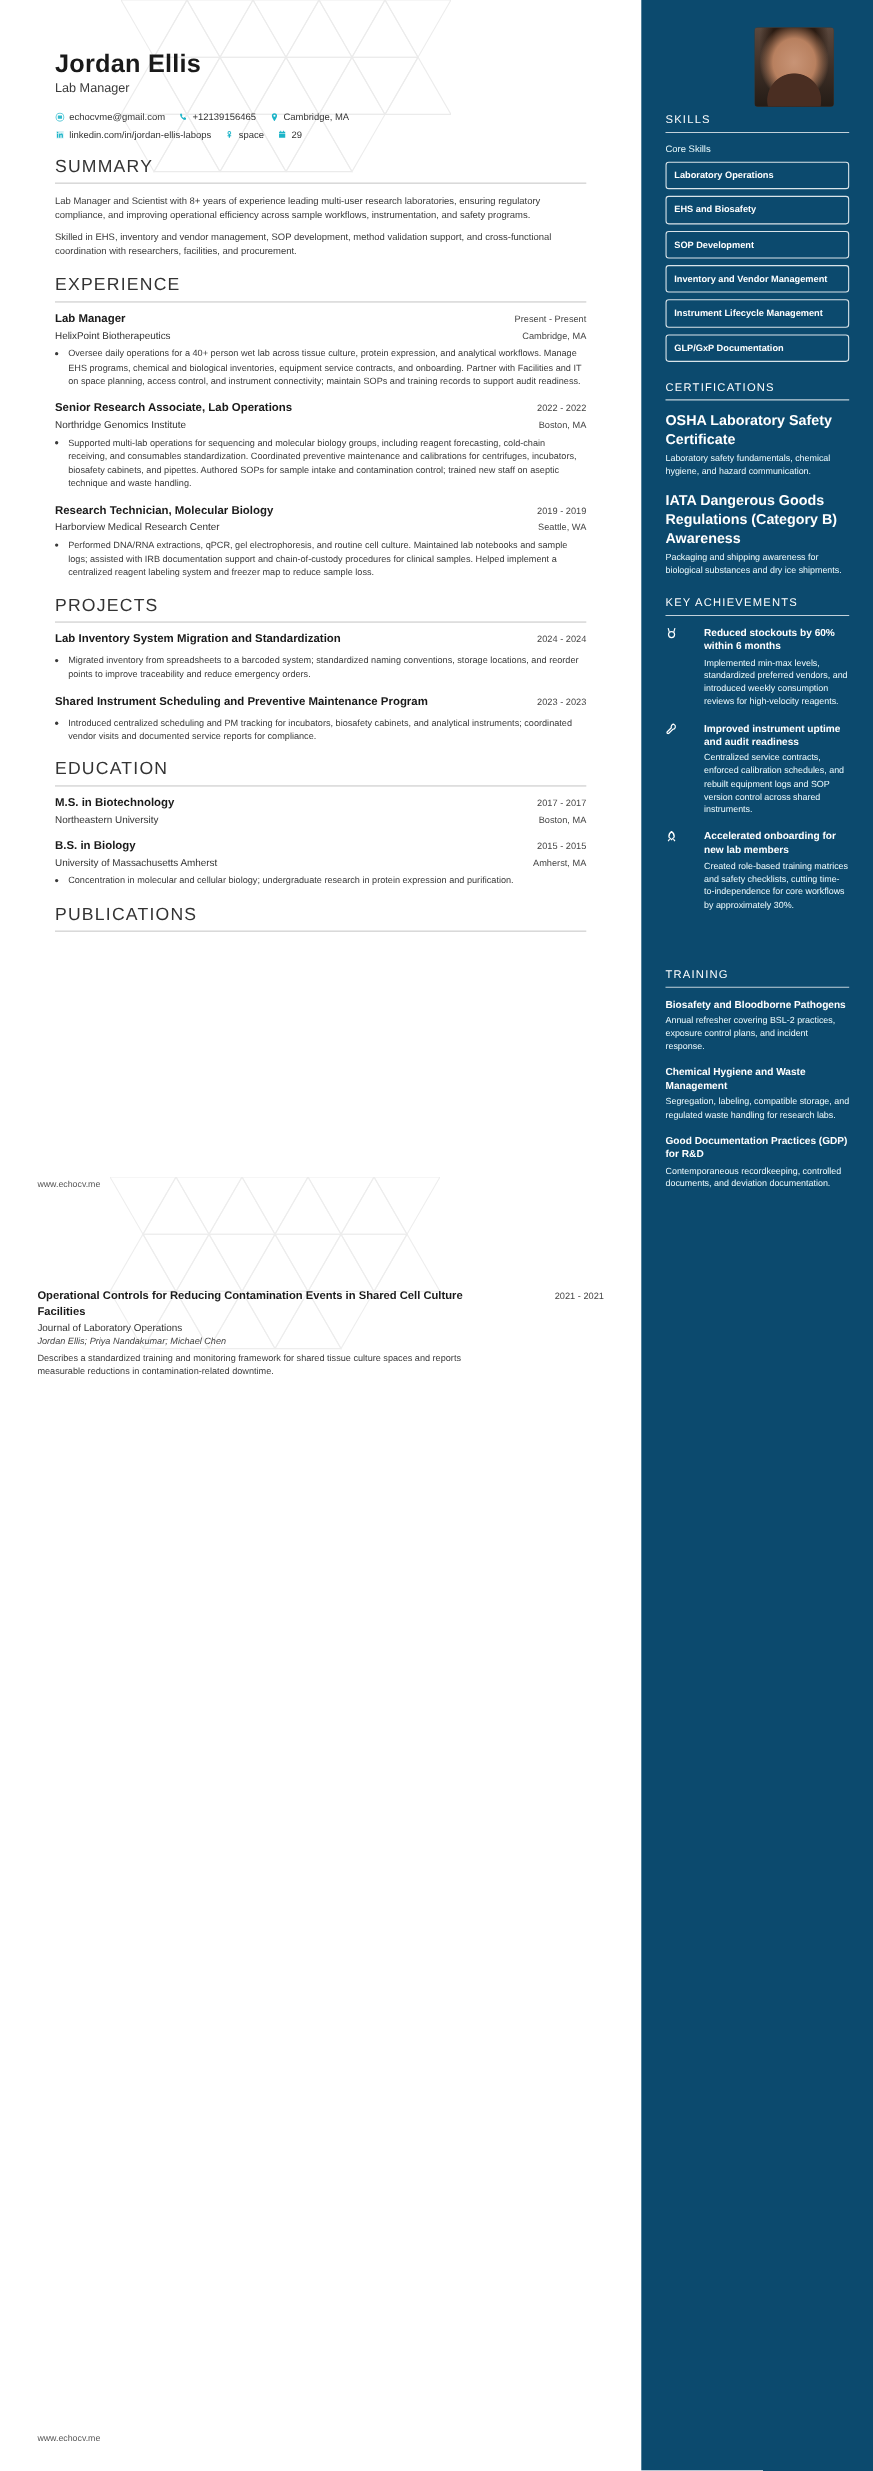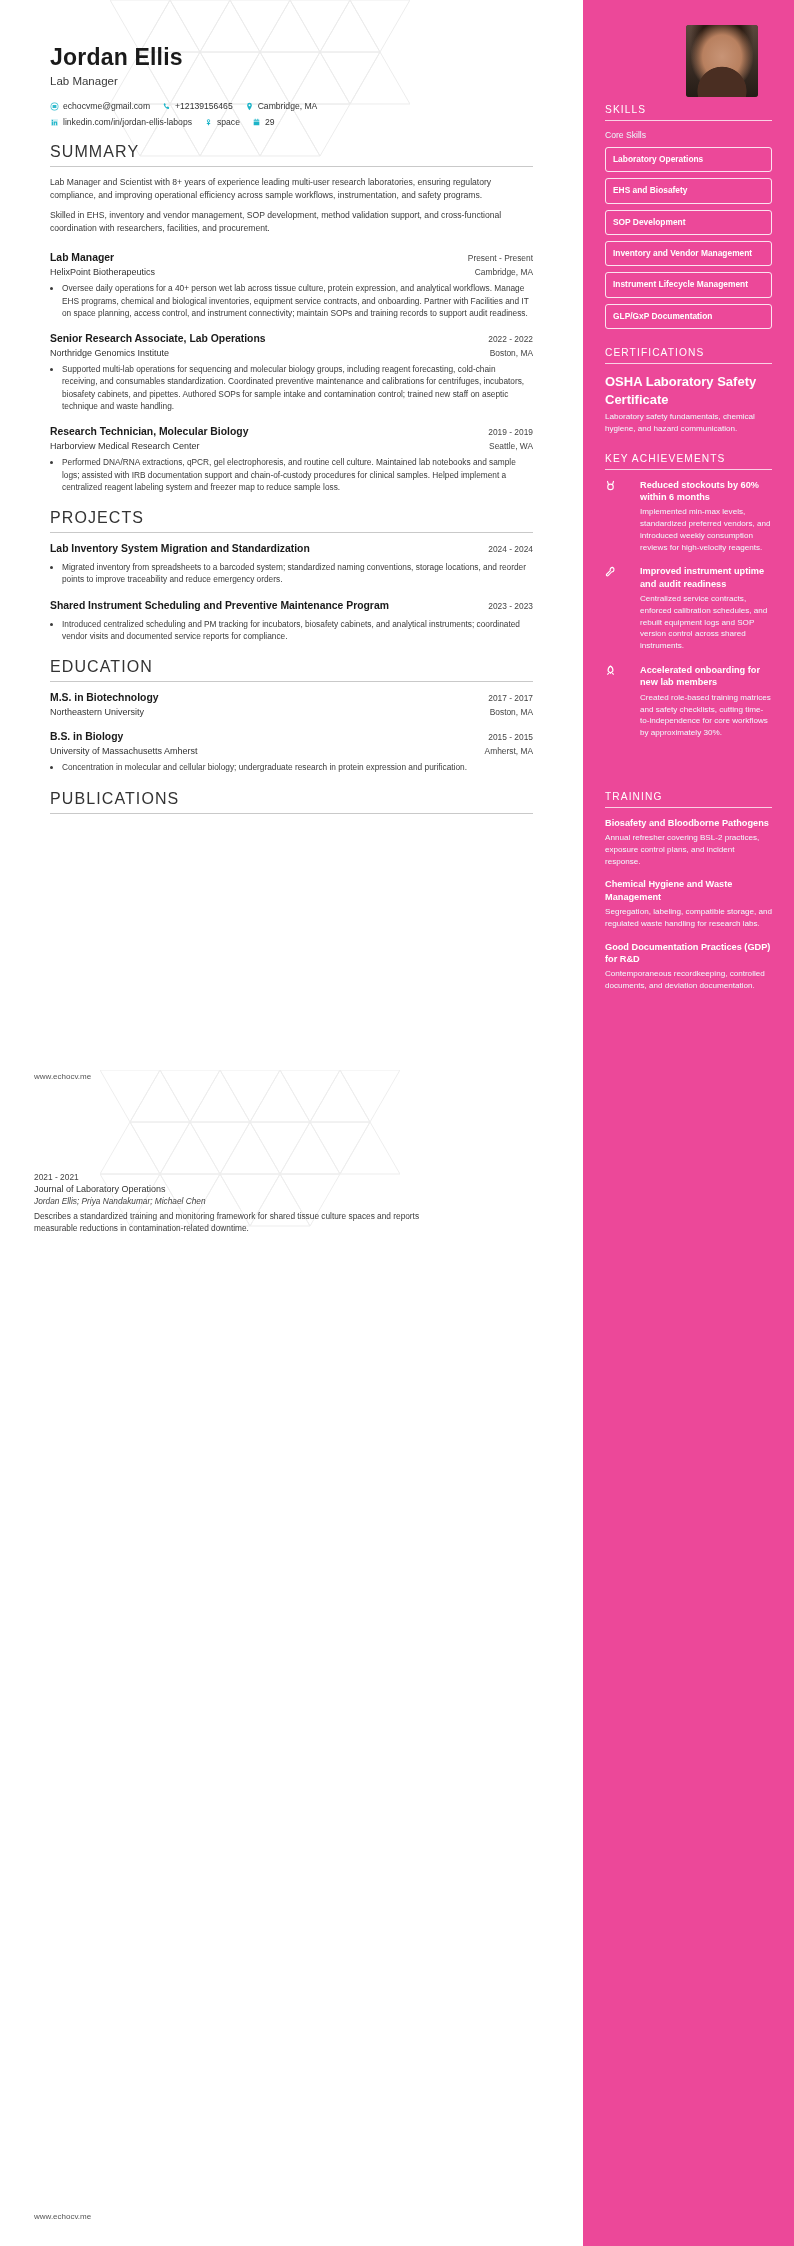--- a/index.html
+++ b/index.html
@@ -15,21 +15,21 @@
     width: 794px;
     min-height: 2246px;
     background: #ffffff;
   }
   
   .right-col {
     position: absolute;
     top: 0; right: 0;
     width: 211px;
     min-height: 2246px;
-    background: #ec4899;
+    background: #0c4a6e;
     color: #ffffff;
     padding: 0;
   }
   .left-col {
     position: absolute;
     top: 0; left: 0;
     width: 583px;
     min-height: 2246px;
     padding: 16px;
   }
@@ -298,20 +298,21 @@
       </div>
     </div>
 
     <div class="section">
       <div class="sec-title">SUMMARY</div>
       <div class="para">Lab Manager and Scientist with 8+ years of experience leading multi-user research laboratories, ensuring regulatory compliance, and improving operational efficiency across sample workflows, instrumentation, and safety programs.</div>
       <div class="para">Skilled in EHS, inventory and vendor management, SOP development, method validation support, and cross-functional coordination with researchers, facilities, and procurement.</div>
     </div>
 
     <div class="section">
+      <div class="sec-title">EXPERIENCE</div>
 
       <div class="entry">
         <div class="entry-head">
           <div class="entry-title">Lab Manager</div>
           <div class="entry-dates">Present  -  Present</div>
         </div>
         <div class="entry-sub">
           <div class="entry-org">HelixPoint Biotherapeutics</div>
           <div class="entry-loc">Cambridge, MA</div>
         </div>
@@ -404,20 +405,21 @@
 
     <div class="section">
       <div class="sec-title">PUBLICATIONS</div>
     </div>
 
     <div class="footer-url" style="top:1072px;">www.echocv.me</div>
 
     <div class="section" style="position:absolute; top:1146px; left:0; width:583px;">
       <div class="pub-block">
         <div class="entry-head">
+          <div class="pub-title">Operational Controls for Reducing Contamination Events in Shared Cell Culture Facilities</div>
           <div class="entry-dates">2021  -  2021</div>
         </div>
         <div class="pub-journal">Journal of Laboratory Operations</div>
         <div class="pub-authors">Jordan Ellis; Priya Nandakumar; Michael Chen</div>
         <div class="pub-desc">Describes a standardized training and monitoring framework for shared tissue culture spaces and reports measurable reductions in contamination-related downtime.</div>
       </div>
     </div>
 
     <div class="footer-url" style="top:2212px;">www.echocv.me</div>
   </div>
@@ -438,20 +440,24 @@
       <div class="skill-chip">Instrument Lifecycle Management</div>
       <div class="skill-chip">GLP/GxP Documentation</div>
     </div>
 
     <div class="r-section">
       <div class="r-title">CERTIFICATIONS</div>
       <div class="cert">
         <div class="cert-name">OSHA Laboratory Safety Certificate</div>
         <div class="cert-desc">Laboratory safety fundamentals, chemical hygiene, and hazard communication.</div>
       </div>
+      <div class="cert">
+        <div class="cert-name">IATA Dangerous Goods Regulations (Category B) Awareness</div>
+        <div class="cert-desc">Packaging and shipping awareness for biological substances and dry ice shipments.</div>
+      </div>
     </div>
 
     <div class="r-section">
       <div class="r-title">KEY ACHIEVEMENTS</div>
 
       <div class="ach">
         <div class="ach-icon">
           <svg viewBox="0 0 16 16">
               <circle cx="8" cy="10" r="4"></circle>
               <path d="M5 6.5L3.5 1.5M11 6.5L12.5 1.5"></path>

